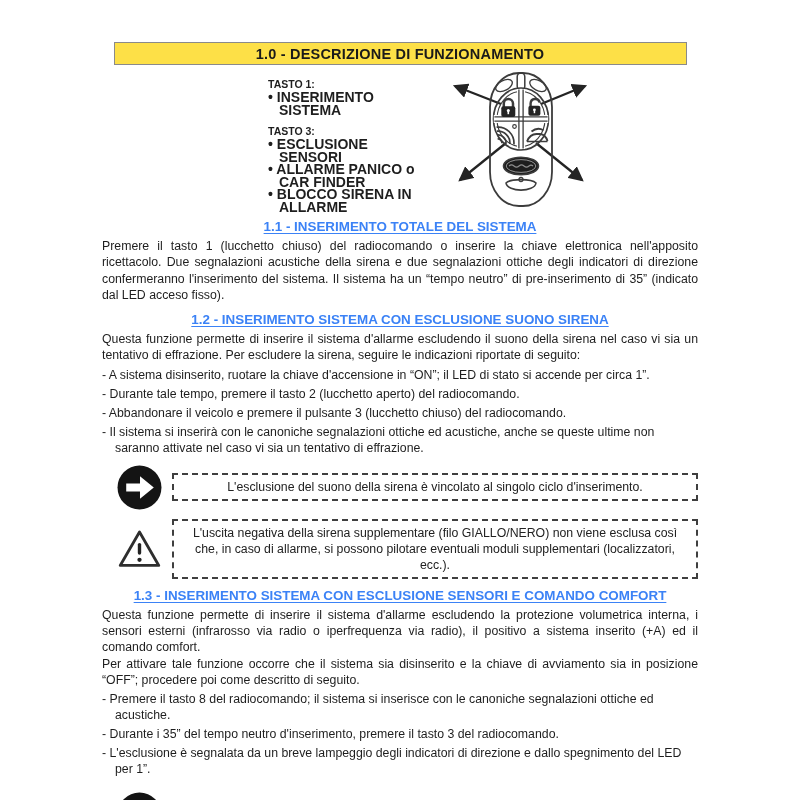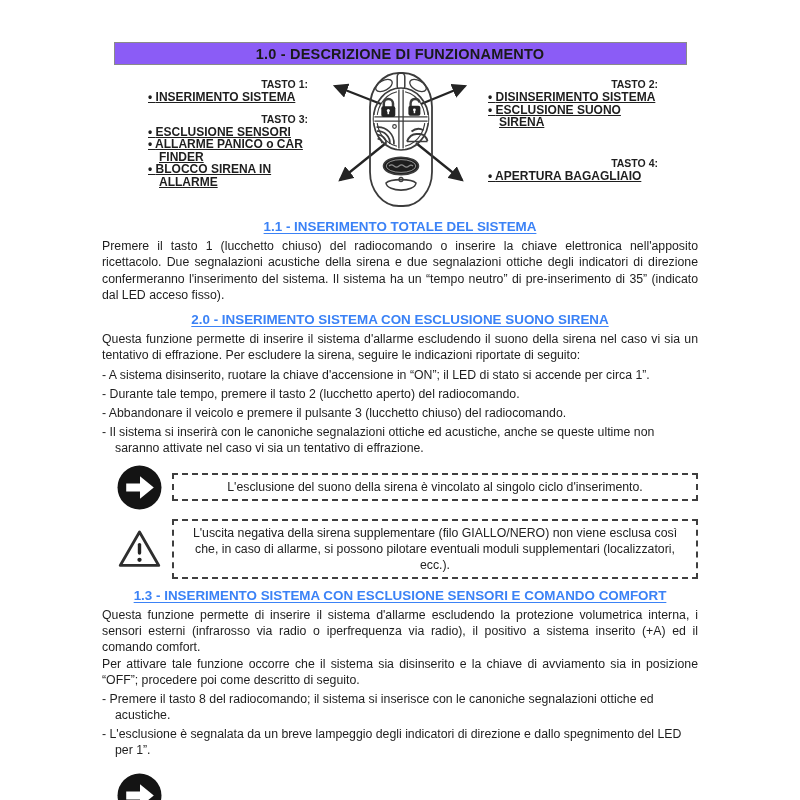--- a/index.html
+++ b/index.html
@@ -3,34 +3,34 @@
 <meta charset="utf-8">
 <style>
   html,body{margin:0;padding:0;background:#fff;}
   .page{
     position:relative;width:800px;height:800px;overflow:hidden;
     font-family:"Liberation Sans",sans-serif;color:#1e1e1e;background:#fff;
   }
   
   .header-bar{
     margin:42px auto 0;width:573px;height:23px;
-    background:#8b5cf6;border:1px solid #8a8a8a;box-sizing:border-box;
+    background:#fde047;border:1px solid #8a8a8a;box-sizing:border-box;
     display:flex;align-items:center;justify-content:center;
     font-weight:bold;font-size:14.5px;color:#1a1a1a;letter-spacing:.2px;
   }
   
   .diagram{display:flex;justify-content:center;align-items:flex-start;height:140px;margin-top:5px;}
   .dcol{width:240px;display:flex;flex-direction:column;}
   .dcol.left{align-items:flex-end;}
   .dcol.right{align-items:flex-start;}
   .btn-block{width:170px;}
   .dcol.left .btn-block{width:160px;margin-right:16px;}
   .dcol.right .btn-block{margin-left:12px;}
-  .btn-title{text-align:right;font-weight:bold;font-size:10.5px;line-height:13px;}
-  .btn-item{font-weight:bold;font-size:12px;line-height:12.5px;padding-left:11px;text-indent:-11px;text-decoration:underline;}
+  .btn-title{text-align:left;font-weight:bold;font-size:10.5px;line-height:13px;}
+  .btn-item{font-weight:bold;font-size:14px;line-height:12.5px;padding-left:11px;text-indent:-11px;}
   .btn-item::before{content:"• ";}
   .mt1{margin-top:8px;} .mt3{margin-top:9px;margin-left:36px;} .mt2{margin-top:8px;} .mt4{margin-top:28px;}
   .remote-svg{width:152px;height:140px;flex:0 0 auto;}
   
   .content{margin:0 102px;}
   .sec-heading{
     text-align:center;font-weight:bold;font-size:13.4px;margin:9px 0 4px;
     text-decoration:underline;text-underline-offset:2px;color:#3b82f6;
   }
   .para{font-size:12.3px;line-height:16.3px;text-align:justify;}
@@ -135,46 +135,31 @@
         <ellipse cx="76" cy="96" rx="14.8" ry="6.4" fill="none" stroke="#fff" stroke-width="0.8" opacity="0.65"></ellipse>
         <path d="M64,96 q2.5,-2.2 5,0 q2.5,2.2 5,0 q2.5,-2.2 5,0 q2.5,2.2 5,0 q2,-1.8 4,0" fill="none" stroke="#fff" stroke-width="1.1" opacity="0.5"></path>
       </g>
 
       <g>
         <path class="ln" d="M61,113 C65.5,108.5 86.5,108.5 91,113 C89.5,122.5 62.5,122.5 61,113 Z" stroke-width="1.6" fill="#fff"></path>
         <circle class="ln" cx="76" cy="109.5" r="2" stroke-width="1.3" fill="#fff"></circle>
       </g>
     </svg>
 
-    <div class="dcol right">
-      <div class="btn-block mt2">
-        <div class="btn-title">TASTO 2:</div>
-        <div>
-            <div class="btn-item">DISINSERIMENTO SISTEMA</div>
-            <div class="btn-item">ESCLUSIONE SUONO SIRENA</div>
-          </div>
-      </div>
-      <div class="btn-block mt4">
-        <div class="btn-title">TASTO 4:</div>
-        <div>
-            <div class="btn-item">APERTURA BAGAGLIAIO</div>
-          </div>
-      </div>
-    </div>
   </div>
 
   <div class="content">
 
     <div class="sec">
       <div class="sec-heading">1.1 - INSERIMENTO TOTALE DEL SISTEMA</div>
       <div class="para">Premere il tasto 1 (lucchetto chiuso) del radiocomando o inserire la chiave elettronica nell'apposito ricettacolo. Due segnalazioni acustiche della sirena e due segnalazioni ottiche degli indicatori di direzione confermeranno l'inserimento del sistema. Il sistema ha un “tempo neutro” di pre-inserimento di 35” (indicato dal LED acceso fisso).</div>
     </div>
 
     <div class="sec">
-      <div class="sec-heading">2.0 - INSERIMENTO SISTEMA CON ESCLUSIONE SUONO SIRENA</div>
+      <div class="sec-heading">1.2 - INSERIMENTO SISTEMA CON ESCLUSIONE SUONO SIRENA</div>
       <div class="para">Questa funzione permette di inserire il sistema d'allarme escludendo il suono della sirena nel caso vi sia un tentativo di effrazione. Per escludere la sirena, seguire le indicazioni riportate di seguito:</div>
       <div class="bullets">
           <div class="bullet">- A sistema disinserito, ruotare la chiave d'accensione in “ON”; il LED di stato si accende per circa 1”.</div>
           <div class="bullet">- Durante tale tempo, premere il tasto 2 (lucchetto aperto) del radiocomando.</div>
           <div class="bullet">- Abbandonare il veicolo e premere il pulsante 3 (lucchetto chiuso) del radiocomando.</div>
           <div class="bullet">- Il sistema si inserirà con le canoniche segnalazioni ottiche ed acustiche, anche se queste ultime non saranno attivate nel caso vi sia un tentativo di effrazione.</div>
         </div>
     </div>
 
     <div class="callout">
@@ -197,20 +182,21 @@
       </span>
       <div class="callout-box">L'uscita negativa della sirena supplementare (filo GIALLO/NERO) non viene esclusa così che, in caso di allarme, si possono pilotare eventuali moduli supplementari (localizzatori, ecc.).</div>
     </div>
 
     <div class="sec">
       <div class="sec-heading">1.3 - INSERIMENTO SISTEMA CON ESCLUSIONE SENSORI E COMANDO COMFORT</div>
       <div class="para">Questa funzione permette di inserire il sistema d'allarme escludendo la protezione volumetrica interna, i sensori esterni (infrarosso via radio o iperfrequenza via radio), il positivo a sistema inserito (+A) ed il comando comfort.</div>
       <div class="para">Per attivare tale funzione occorre che il sistema sia disinserito e la chiave di avviamento sia in posizione “OFF”; procedere poi come descritto di seguito.</div>
       <div class="bullets">
           <div class="bullet">- Premere il tasto 8 del radiocomando; il sistema si inserisce con le canoniche segnalazioni ottiche ed acustiche.</div>
+          <div class="bullet">- Durante i 35” del tempo neutro d'inserimento, premere il tasto 3 del radiocomando.</div>
           <div class="bullet">- L'esclusione è segnalata da un breve lampeggio degli indicatori di direzione e dallo spegnimento del LED per 1”.</div>
         </div>
     </div>
 
     <div class="callout" style="margin-top:14px;">
       <span class="c-icon">
         <svg viewBox="0 0 46 46" width="47" height="47">
           <circle cx="23" cy="23" r="21.5" fill="#141414"></circle>
           <path d="M10,19.2 h13.5 v-7.2 l13.5,11 -13.5,11 v-7.2 h-13.5 z" fill="#fff"></path>
         </svg>

